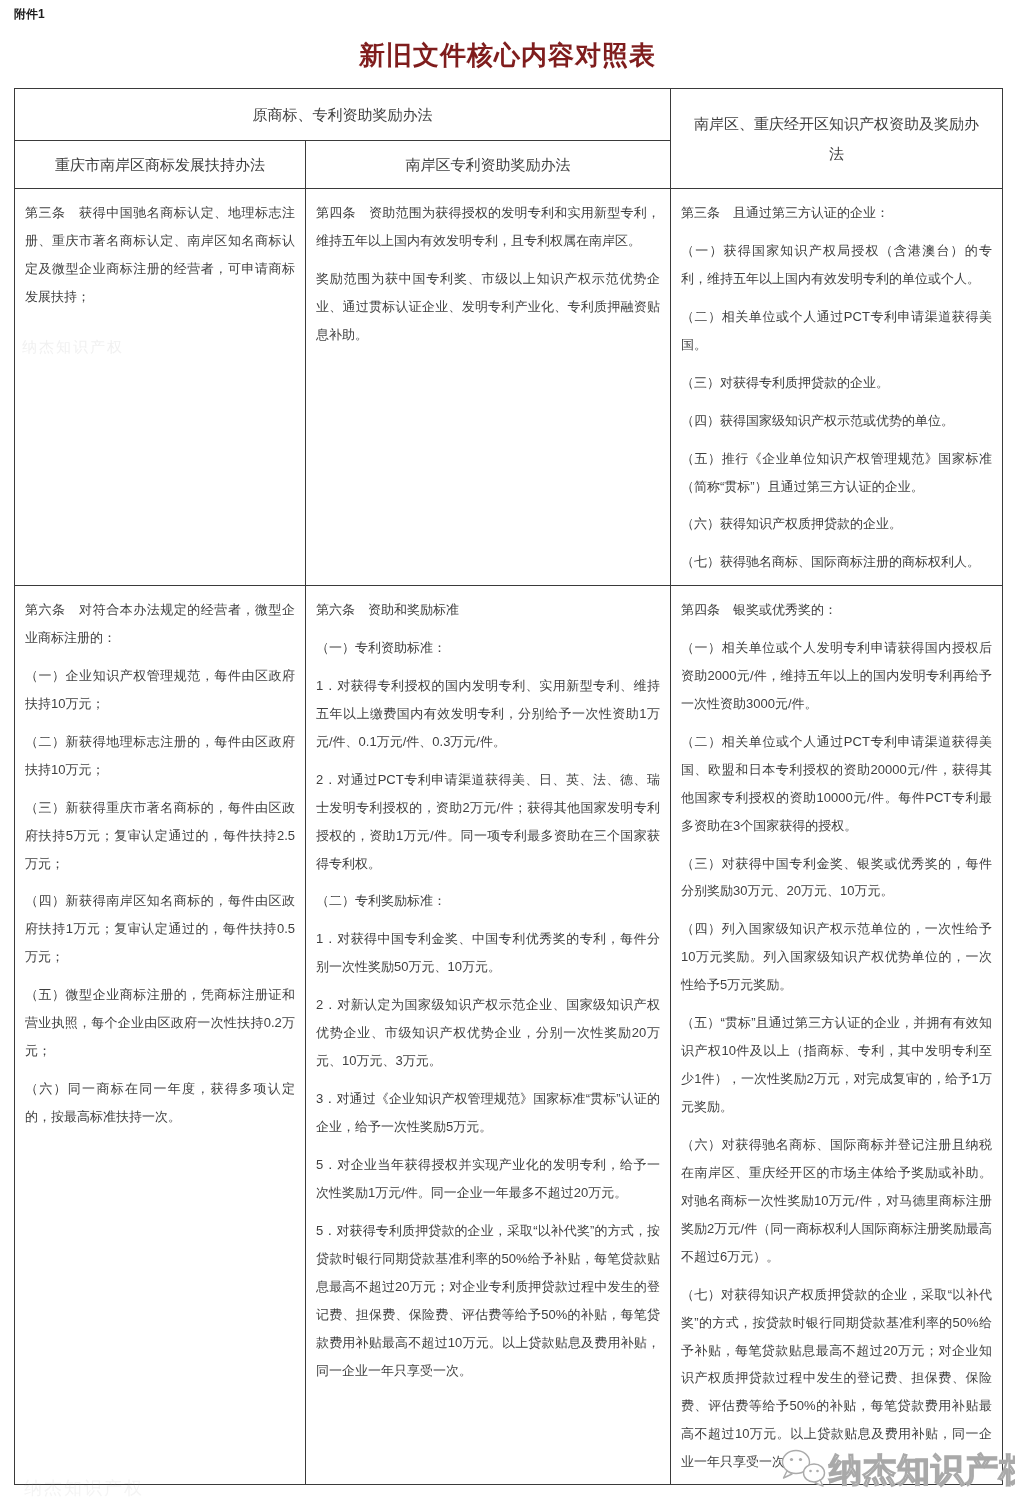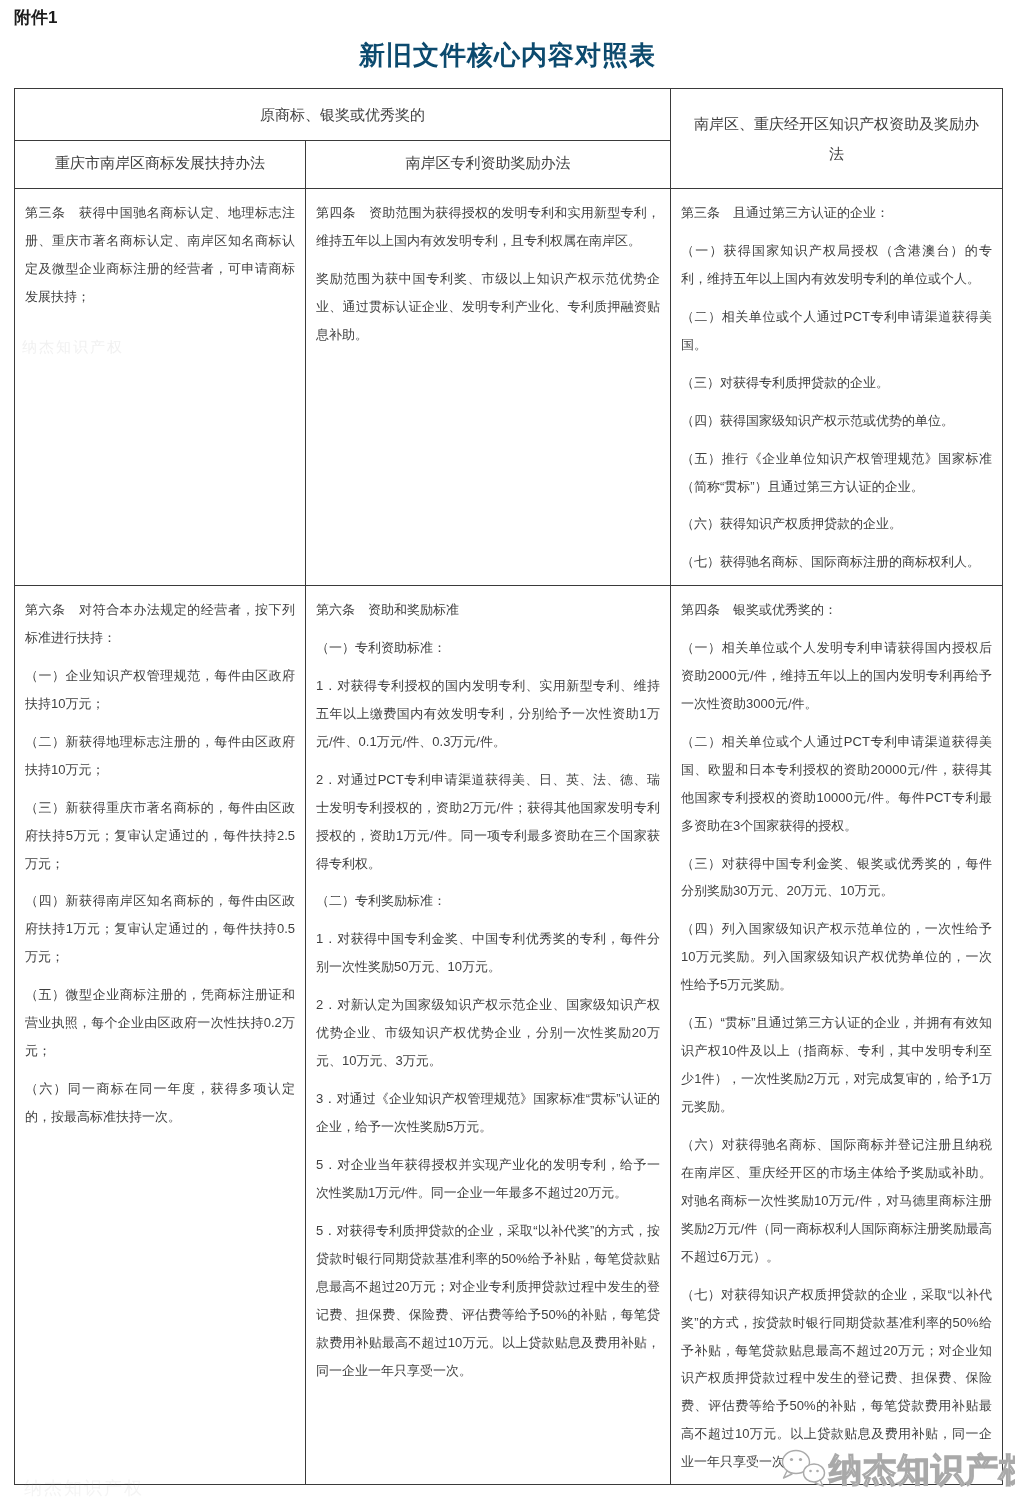--- a/index.html
+++ b/index.html
@@ -9,33 +9,33 @@
     height: 1511px;
     position: relative;
     font-family: "Liberation Sans", sans-serif;
     color: #3f3f3f;
     overflow: hidden;
   }
   .attachment-label {
     position: absolute;
     left: 14px;
     top: 6px;
-    font-size: 17px;
+    font-size: 12px;
     font-weight: bold;
     color: #1c1c1c;
   }
   .doc-title {
     position: absolute;
     left: 0;
     top: 38px;
     width: 100%;
     text-align: center;
     font-size: 26px;
     font-weight: bold;
-    color: #0c4a6e;
+    color: #7f1d1d;
     letter-spacing: 1px;
   }
   table.compare {
     position: absolute;
     left: 14px;
     top: 88px;
     width: 988px;
     border-collapse: collapse;
     table-layout: fixed;
   }
@@ -50,21 +50,21 @@
   table.compare th {
     font-weight: normal;
     font-size: 15px;
     color: #3f3f3f;
     text-align: center;
     vertical-align: middle;
     line-height: 1.95;
     padding: 2px 20px;
   }
   tr.hdr-row-1 { height: 52px; }
-  tr.hdr-row-2 { height: 48px; font-family: Liberation Mono, monospace; }
+  tr.hdr-row-2 { height: 48px; }
   tr.body-row-1 { height: 397px; }
   tr.body-row-2 { height: 877px; }
   td.cell {
     padding: 10px 10px 8px 10px;
     font-size: 13px;
     line-height: 2.15;
     text-align: justify;
   }
   td.cell .para { margin: 0 0 10px 0; }
   td.cell .para:last-child { margin-bottom: 0; }
@@ -109,21 +109,21 @@
 <div class="faint-mark top-left">纳杰知识产权</div>
 
 <table class="compare">
   <colgroup>
       <col class="c1">
       <col class="c2">
       <col class="c3">
     </colgroup>
   <tbody>
       <tr class="hdr-row-1">
-    <th colspan="2">原商标、银奖或优秀奖的</th>
+    <th colspan="2">原商标、专利资助奖励办法</th>
     <th rowspan="2">南岸区、重庆经开区知识产权资助及奖励办法</th>
   </tr>
   <tr class="hdr-row-2">
     <th>重庆市南岸区商标发展扶持办法</th>
     <th>南岸区专利资助奖励办法</th>
   </tr>
   <tr class="body-row-1">
     <td class="cell">
           <p class="para">第三条　获得中国驰名商标认定、地理标志注册、重庆市著名商标认定、南岸区知名商标认定及微型企业商标注册的经营者，可申请商标发展扶持；</p>
         </td>
@@ -137,21 +137,21 @@
           <p class="para">（二）相关单位或个人通过PCT专利申请渠道获得美国。</p>
           <p class="para">（三）对获得专利质押贷款的企业。</p>
           <p class="para">（四）获得国家级知识产权示范或优势的单位。</p>
           <p class="para">（五）推行《企业单位知识产权管理规范》国家标准（简称“贯标”）且通过第三方认证的企业。</p>
           <p class="para">（六）获得知识产权质押贷款的企业。</p>
           <p class="para">（七）获得驰名商标、国际商标注册的商标权利人。</p>
         </td>
   </tr>
   <tr class="body-row-2">
     <td class="cell">
-          <p class="para">第六条　对符合本办法规定的经营者，按下列标准进行扶持：</p>
+          <p class="para">第六条　对符合本办法规定的经营者，微型企业商标注册的：</p>
           <p class="para">（一）企业知识产权管理规范，每件由区政府扶持10万元；</p>
           <p class="para">（二）新获得地理标志注册的，每件由区政府扶持10万元；</p>
           <p class="para">（三）新获得重庆市著名商标的，每件由区政府扶持5万元；复审认定通过的，每件扶持2.5万元；</p>
           <p class="para">（四）新获得南岸区知名商标的，每件由区政府扶持1万元；复审认定通过的，每件扶持0.5万元；</p>
           <p class="para">（五）微型企业商标注册的，凭商标注册证和营业执照，每个企业由区政府一次性扶持0.2万元；</p>
           <p class="para">（六）同一商标在同一年度，获得多项认定的，按最高标准扶持一次。</p>
         </td>
     <td class="cell">
           <p class="para">第六条　资助和奖励标准</p>
           <p class="para">（一）专利资助标准：</p>

